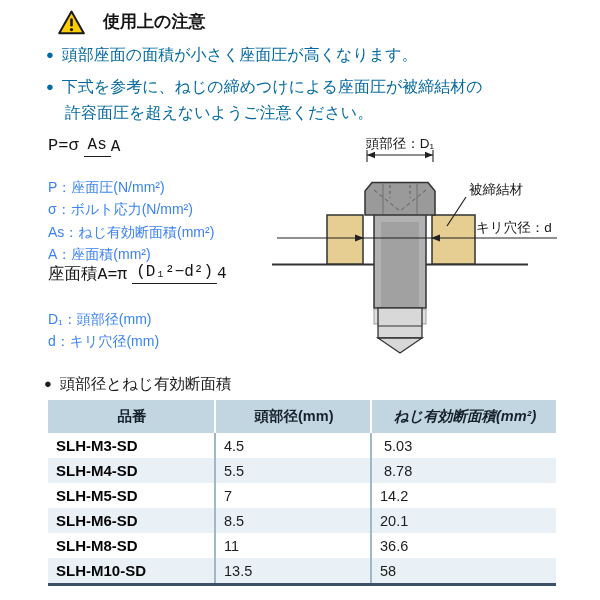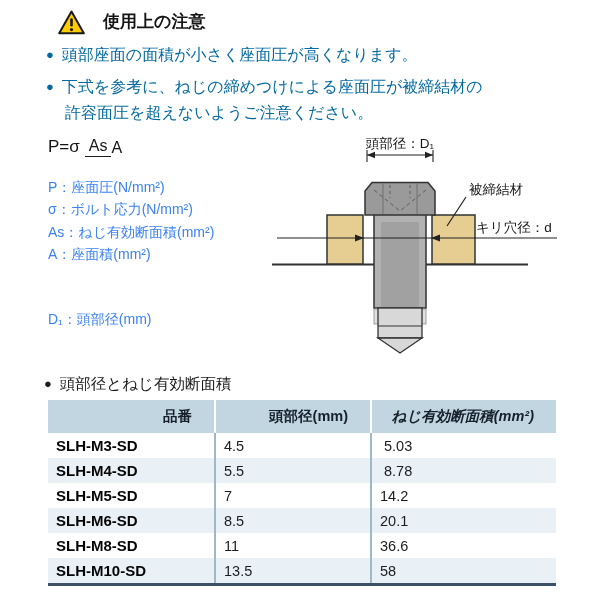--- a/index.html
+++ b/index.html
@@ -9,37 +9,37 @@
     color:#1c1c1c;overflow:hidden;
   }
   .abs{position:absolute;}
   
   .notice-title{left:58px;top:10px;display:flex;align-items:flex-start;gap:18px;
     font-size:17px;font-weight:bold;color:#151515;}
   .warn-icon{width:27px;height:25px;flex:0 0 auto;}
   .bullet-line{font-size:16px;line-height:20px;color:#0369a1;white-space:nowrap;}
   .bullet-line .mk{margin-right:8px;font-size:13px;vertical-align:1px;}
   
-  .formula{display:flex;align-items:center;font-size:17px;color:#141414;}
+  .formula{display:flex;align-items:flex-start;font-size:17px;color:#141414;font-family:Liberation Mono, monospace;}
   .frac{display:inline-flex;align-items:center;margin-left:5px;
     font-size:16px;line-height:19px;}
   .frac .num{border-bottom:1.6px solid #1c1c1c;padding:0 4px 1px 4px;}
   .frac .den{padding-top:1px;}
   .legend div{font-size:14px;line-height:22.4px;white-space:nowrap;color:#3b82f6;}
   
   .diagram{left:270px;top:130px;width:320px;height:250px;}
   .diagram text{font-family:"Liberation Sans","DejaVu Sans",sans-serif;fill:#151515;}
   
   .section-title{left:44px;top:374px;font-size:15.5px;color:#1c1c1c;}
   .section-title .mk{margin-right:8px;font-size:13px;vertical-align:1px;}
   table.spec{left:48px;top:400px;width:508px;border-collapse:collapse;
     border-bottom:3px solid #3d5166;table-layout:fixed;}
   table.spec th{
-    background:#c2d6e2;font-size:14.5px;font-weight:bold;text-align:right;
-    padding:7px 22px 7px 8px;border-right:2px solid #ffffff;color:#16202a;}
+    background:#c2d6e2;font-size:14.5px;font-weight:bold;text-align:center;
+    padding:7px 6px 7px 8px;border-right:2px solid #ffffff;color:#16202a;}
   table.spec th:last-child{border-right:none;font-style:italic;}
   table.spec td{
     font-size:14.5px;padding:3px 22px 3px 8px;border-right:2px solid #9db8c6;
     white-space:pre;color:#1c1c1c;height:19px;}
   table.spec td:last-child{border-right:none;}
   table.spec td.part{font-weight:bold;font-size:15px;color:#050505;}
   table.spec tr.alt{background:#e9f1f6;border-radius:9px;}
   col.c1{width:167px;} col.c2{width:156px;} col.c3{width:185px;}
 </style>
 </head>
@@ -67,22 +67,30 @@
       <span class="den">A</span>
     </span>
   </div>
   <div class="abs legend" style="left:48px;top:176px;">
     <div>P：座面圧(N/mm²)</div>
     <div>σ：ボルト応力(N/mm²)</div>
     <div>As：ねじ有効断面積(mm²)</div>
     <div>A：座面積(mm²)</div>
   </div>
 
+  <div class="abs formula" style="left:48px;top:263px;font-size:16.5px;">
+    <span>座面積A=π</span>
+    <span class="frac">
+      <span class="num">(D₁²−d²)</span>
+      <span class="den">4</span>
+    </span>
+  </div>
   <div class="abs legend" style="left:48px;top:308px;">
     <div>D₁：頭部径(mm)</div>
+    <div>d：キリ穴径(mm)</div>
   </div>
 
   <svg class="abs diagram" viewBox="0 0 320 250">
 
     <line x1="2" y1="134.5" x2="258" y2="134.5" stroke="#333" stroke-width="2"></line>
 
     <g>
       <rect x="104" y="84" width="52" height="94" fill="#b2b2b2" stroke="#333" stroke-width="1.5"></rect>
       <rect x="111" y="92" width="38" height="85" fill="#a1a1a1" stroke="none"></rect>
     </g>

